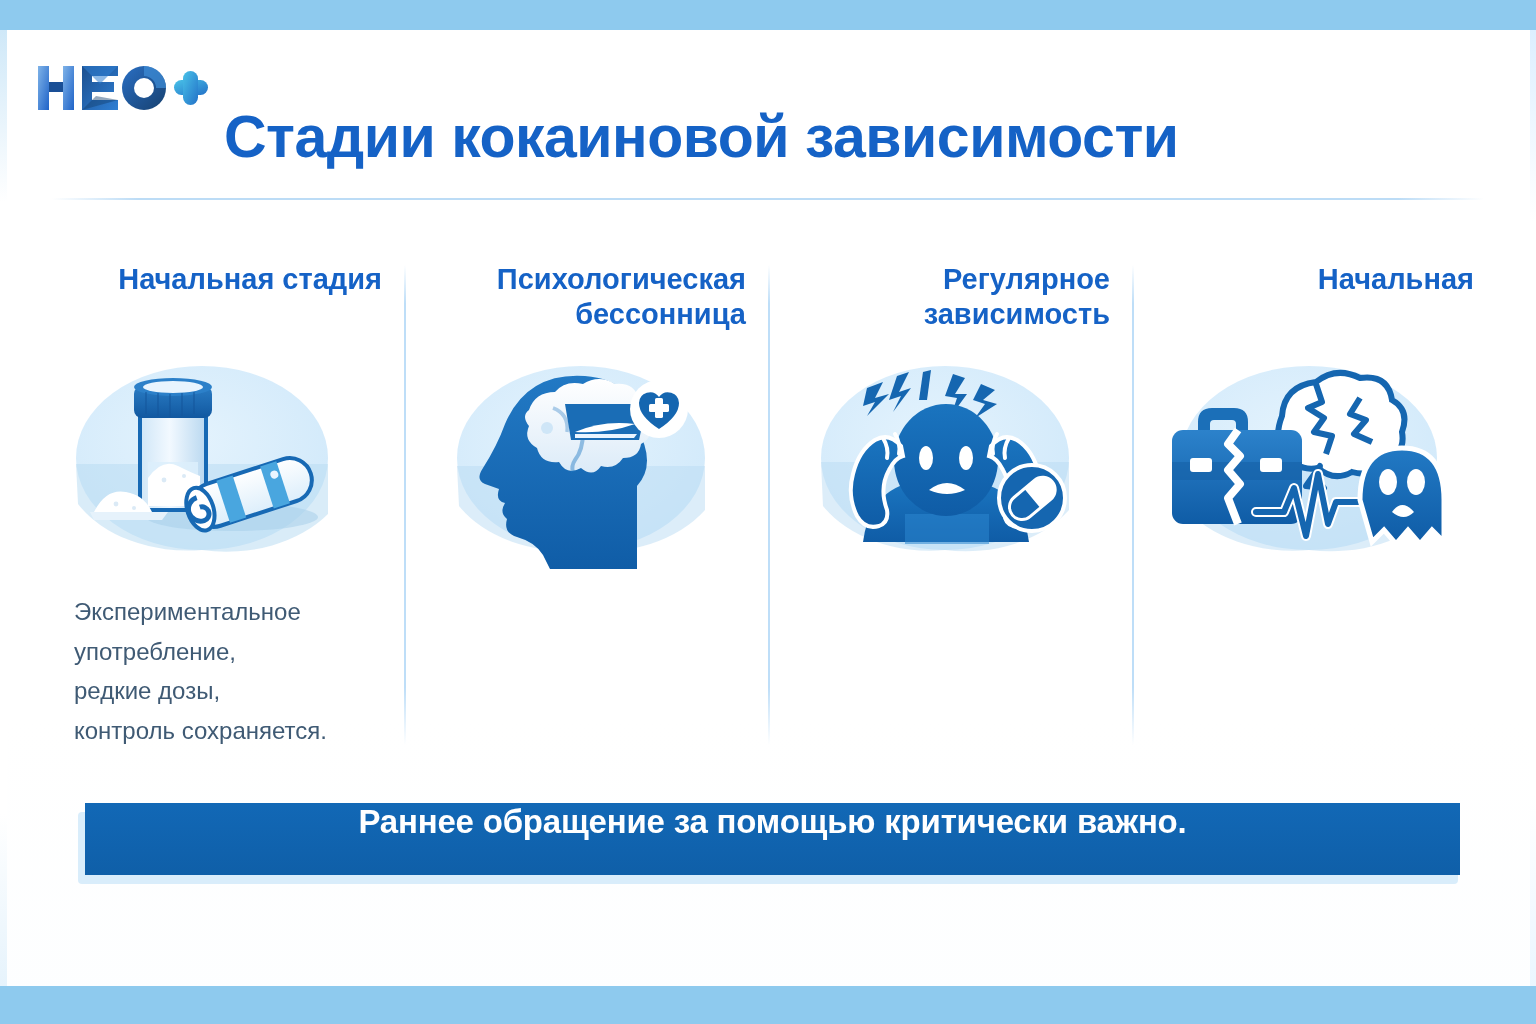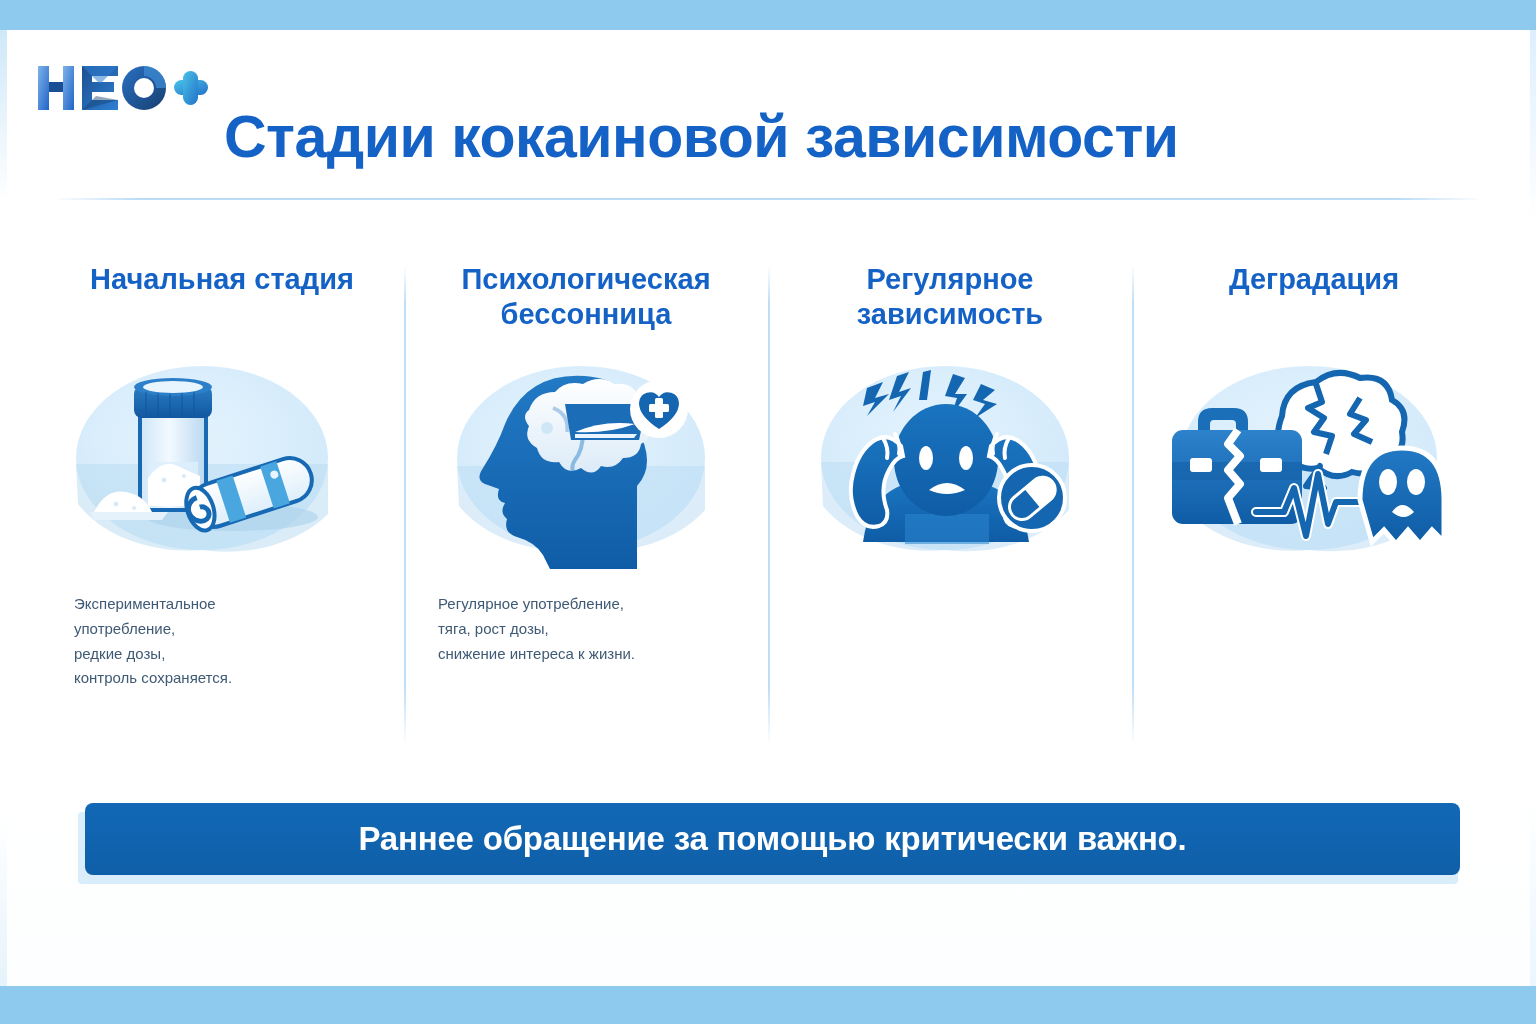--- a/index.html
+++ b/index.html
@@ -108,21 +108,21 @@
     content: "";
     position: absolute;
     left: 0;
     top: 17px;
     width: 2px;
     height: 480px;
     background: linear-gradient(180deg, rgba(190,222,248,0) 0%, #bedef8 8%, #bedef8 88%, rgba(190,222,248,0) 100%);
   }
 
   .col-title {
-    text-align: center;
+    text-align: right;
     color: #1562c6;
     font-size: 29px;
     font-weight: bold;
     line-height: 1.22;
     margin: 0;
     padding-top: 14px;
     min-height: 78px;
   }
 
   .icon-wrap {
@@ -134,21 +134,21 @@
     position: absolute;
     left: 50%;
     top: 0;
     transform: translateX(-50%);
     display: block;
   }
 
   .col-body {
     margin-top: 18px;
     color: #3f5a74;
-    font-size: 15px;
+    font-size: 24px;
     line-height: 1.65;
     padding-left: 12px;
     white-space: pre-line;
   }
 
   
   .banner-shadow {
     position: absolute;
     left: 78px;
     top: 812px;
@@ -157,23 +157,23 @@
     background: #d9edfb;
     border-radius: 4px;
   }
   .banner {
     position: absolute;
     left: 85px;
     top: 803px;
     width: 1375px;
     height: 72px;
     background: linear-gradient(180deg, #1268b6 0%, #0f5fa8 100%);
-    border-radius: 8px;
+    border-radius: 0;
     display: flex;
-    align-items: center;
+    align-items: flex-start;
     justify-content: center;
   }
   .banner-text {
     color: #ffffff;
     font-size: 33px;
     font-weight: bold;
     letter-spacing: -0.2px;
     white-space: nowrap;
   }
 </style>
@@ -333,23 +333,20 @@
           <path d="M124 50 H206 L198 86 H130 Z" fill="#1a6db6"></path>
           <path d="M134 78 q28 -12 60 -8 q-28 10 -60 8 Z" fill="#ffffff"></path>
           <path d="M134 80 h62 l-3 4 h-59 z" fill="#eaf5ff"></path>
 
           <circle cx="218" cy="55" r="29" fill="#ffffff"></circle>
           <path d="M218 75 q-20 -13 -20 -26 a11 11 0 0 1 20 -6 a11 11 0 0 1 20 6 q0 13 -20 26 Z" fill="#1566b0"></path>
           <rect x="214" y="44" width="8" height="20" rx="1.6" fill="#ffffff"></rect>
           <rect x="208" y="50" width="20" height="8" rx="1.6" fill="#ffffff"></rect>
         </svg>
       </div>
-      <div class="col-body">Регулярное употребление,
-тяга, рост дозы,
-снижение интереса к жизни.</div>
     </div>
 
     <div class="col">
       <div class="col-title">Регулярное
 зависимость</div>
       <div class="icon-wrap">
         <svg width="290" height="215" viewBox="0 0 290 215">
           <defs>
             <radialGradient id="bg3" cx="0.45" cy="0.4" r="0.72">
               <stop offset="0" stop-color="#e4f3fd"></stop>
@@ -394,21 +391,21 @@
           <g transform="rotate(-40 227 144)">
             <rect x="201" y="132" width="52" height="25" rx="12.5" fill="#ffffff"></rect>
             <path d="M201 144.5 a12.5 12.5 0 0 1 12.5 -12.5 H227 v25 H213.5 A12.5 12.5 0 0 1 201 144.5 Z" fill="#1566b0"></path>
             <rect x="201" y="132" width="52" height="25" rx="12.5" fill="none" stroke="#ffffff" stroke-width="3"></rect>
           </g>
         </svg>
       </div>
     </div>
 
     <div class="col">
-      <div class="col-title">Деградация</div>
+      <div class="col-title">Начальная</div>
       <div class="icon-wrap">
         <svg width="300" height="215" viewBox="0 0 300 215">
           <defs>
             <radialGradient id="bg4" cx="0.45" cy="0.4" r="0.72">
               <stop offset="0" stop-color="#e4f3fd"></stop>
                 <stop offset="1" stop-color="#cfe8fa"></stop>
             </radialGradient>
             <linearGradient id="caseG" x1="0" y1="0" x2="0" y2="1">
               <stop offset="0" stop-color="#2c82cb"></stop>
                 <stop offset="1" stop-color="#0f5ca6"></stop>

